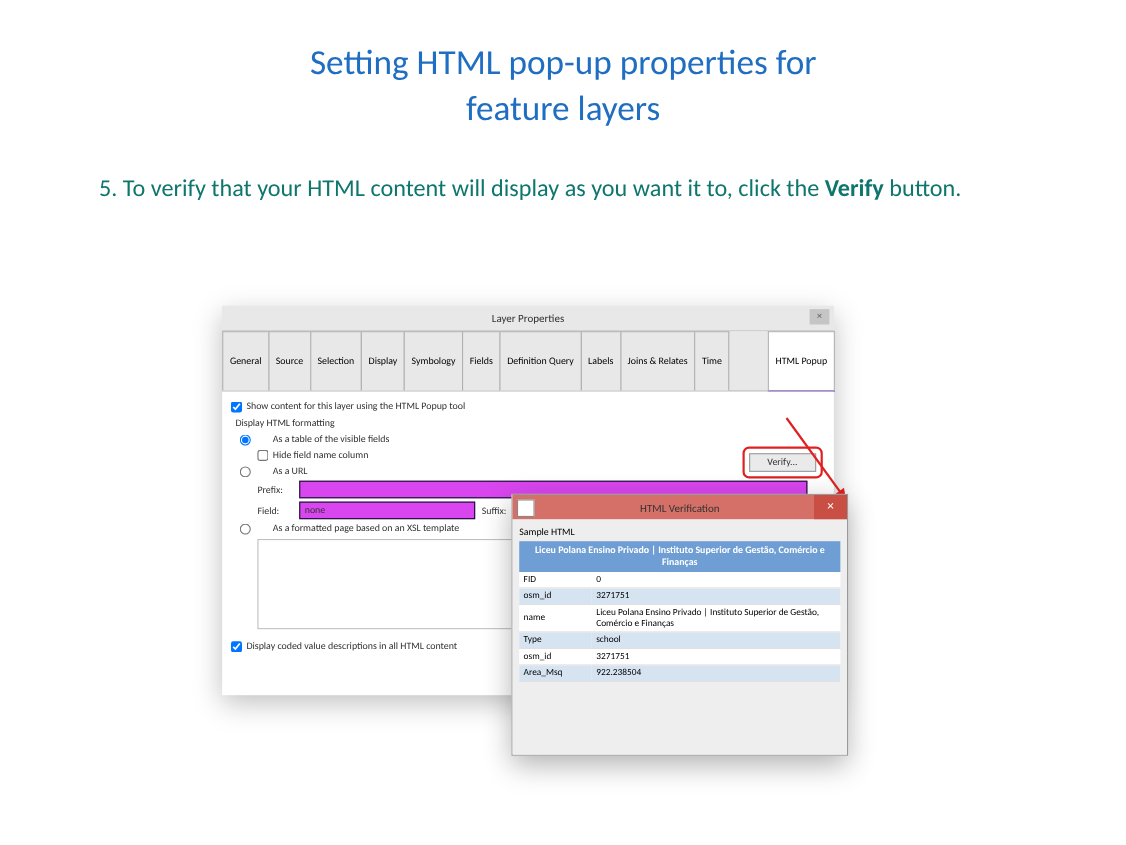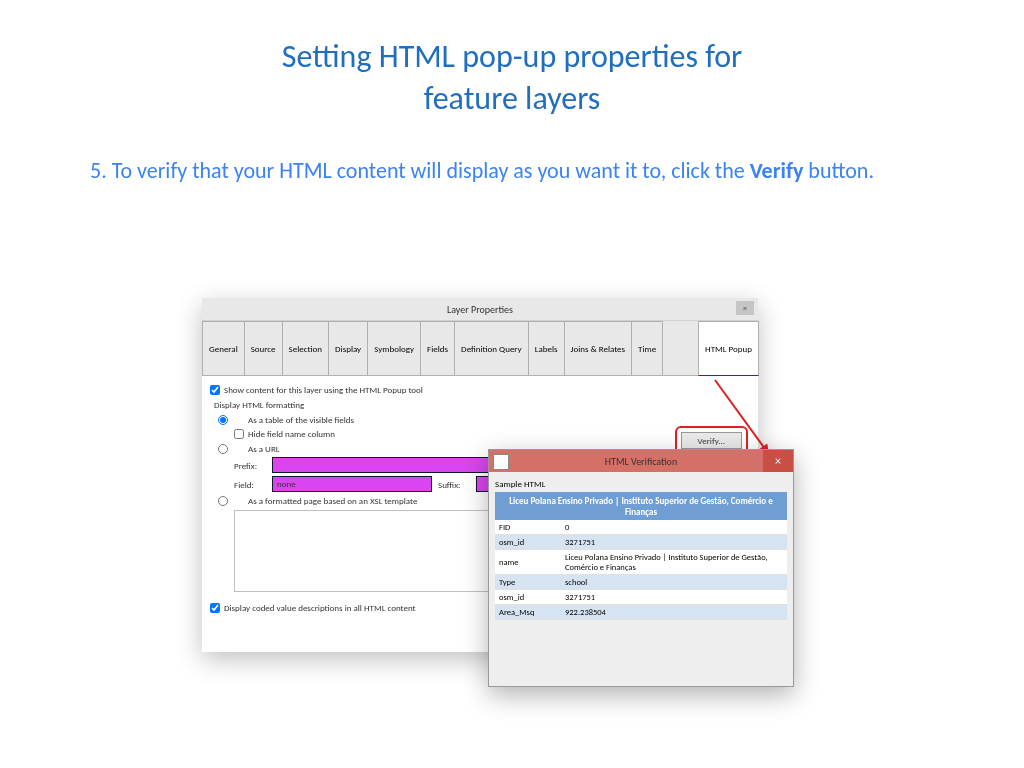--- a/index.html
+++ b/index.html
@@ -1,39 +1,39 @@
 <!DOCTYPE html>
 <html><head>
 <meta charset="utf-8">
 <style>
 body{margin:0;padding:0;font-family:Calibri,Arial,sans-serif;background:#fff;width:1024px;height:768px;position:relative;overflow:hidden}
 .title{text-align:center;font-size:32px;font-weight:normal;color:#1f6ec1;margin-top:36px;line-height:1.3}
-.instruction{margin:32px 90px 0 90px;font-size:22px;color:#3b82f6;line-height:1.85}
-.dialog-shadow{position:absolute;top:298px;left:202px;width:556px;height:353px;box-shadow:0 8px 24px rgba(0,0,0,0.25);background:#e8e8e8}
+.instruction{margin:32px 90px 0 90px;font-size:22px;color:#0f766e;line-height:1.85}
+.dialog-shadow{position:absolute;top:278px;left:202px;width:556px;height:353px;box-shadow:0 8px 24px rgba(0,0,0,0.25);background:#e8e8e8}
 .dlg-titlebar{height:22px;background:#e8e8e8;border-bottom:1px solid #d0d0d0;display:flex;align-items:center;justify-content:center;font-size:10px;color:#333;position:relative}
 .dlg-close{position:absolute;right:4px;top:3px;width:18px;height:14px;background:#c5c5c5;text-align:center;font-size:9px;line-height:14px;color:#555}
 .tabs{display:flex;background:#e8e8e8;border-bottom:1px solid #b0b0b0;font-size:9px}
 .tab{padding:21px 6px;border:1px solid #b0b0b0;border-bottom:none;background:#e8e8e8;margin-right:-1px;cursor:pointer}
 .tab.active{background:#fff;border-bottom:1px solid #4c1d95;margin-bottom:-1px}
 .tab.html{margin-left:auto;background:#fff}
 .panel{background:#fff;padding:8px;font-size:9px;color:#333;height:260px;position:relative}
 .chk{display:flex;align-items:center;gap:4px;margin-bottom:4px}
 .chk input{width:10px;height:10px;margin:0}
 .radio-row{display:flex;align-items:center;gap:20px;margin:3px 0 3px 8px}
 .radio-row input[type=radio]{width:10px;height:10px;margin:0}
 .sub{margin-left:24px}
 .field-row{display:flex;align-items:center;gap:6px;margin:3px 0 3px 24px}
 .field-row label{width:32px}
 .txt{border:1px solid #0f172a;height:14px;background:#d946ef}
 .verify-wrap{position:absolute;right:10px;top:50px;border:2px solid #e02020;border-radius:6px;padding:4px}
 .btn{border:1px solid #999;background:#eaeaea;padding:2px 16px;font-size:9px;cursor:pointer}
 .textarea{border:1px solid #c0c0c0;background:#fff;height:80px;margin:4px 0 0 24px;width:490px}
 .bottom-chk{margin-top:10px}
 .dlg-buttons{position:absolute;bottom:8px;right:14px;display:flex;gap:8px}
-.ver-dialog{position:absolute;top:449px;left:488px;width:304px;height:236px;box-shadow:0 8px 24px rgba(0,0,0,0.3);background:#fff;border:1px solid #999}
+.ver-dialog{position:absolute;top:449px;left:465px;width:304px;height:236px;box-shadow:0 8px 24px rgba(0,0,0,0.3);background:#fff;border:1px solid #999}
 .ver-title{height:22px;background:#d47067;display:flex;align-items:center;justify-content:center;font-size:10px;color:#333;position:relative}
 .ver-close{position:absolute;right:0;top:0;width:30px;height:22px;background:#c94f44;color:#fff;text-align:center;line-height:22px;font-size:12px}
 .ver-icon{position:absolute;left:4px;top:4px;width:14px;height:14px;background:#fff;border:1px solid #888}
 .ver-body{padding:6px;background:#eee;height:calc(100% - 34px)}
 .ver-label{font-size:9px;margin-bottom:3px}
 .ver-table{width:100%;border-collapse:collapse;font-size:8.5px;background:#fff}
 .ver-table th{background:#6e9ed4;color:#fff;font-weight:bold;text-align:center;padding:3px;font-size:9px}
 .ver-table td{padding:2px 4px;border-bottom:1px solid #e0e0e0}
 .ver-table td:first-child{width:58px}
 .ver-table tr.alt{background:#d6e4f2}

